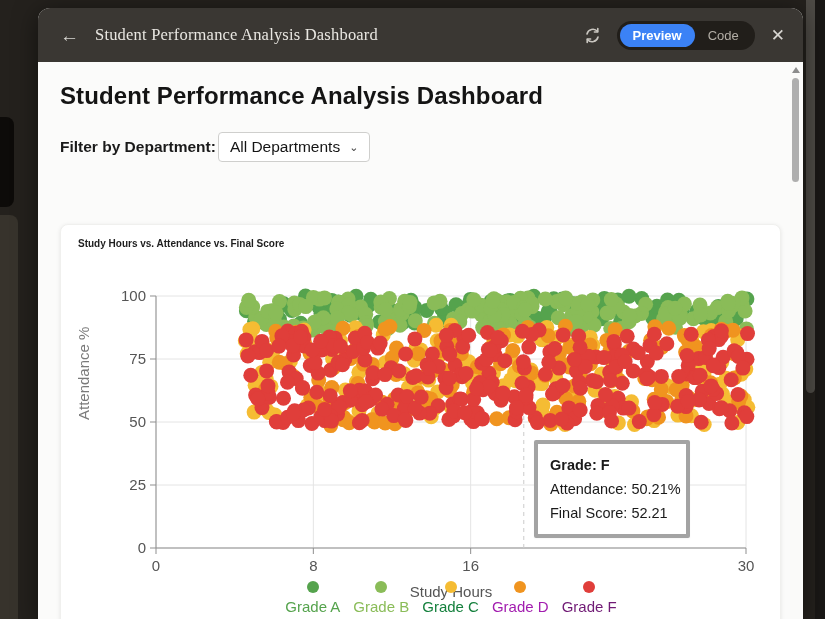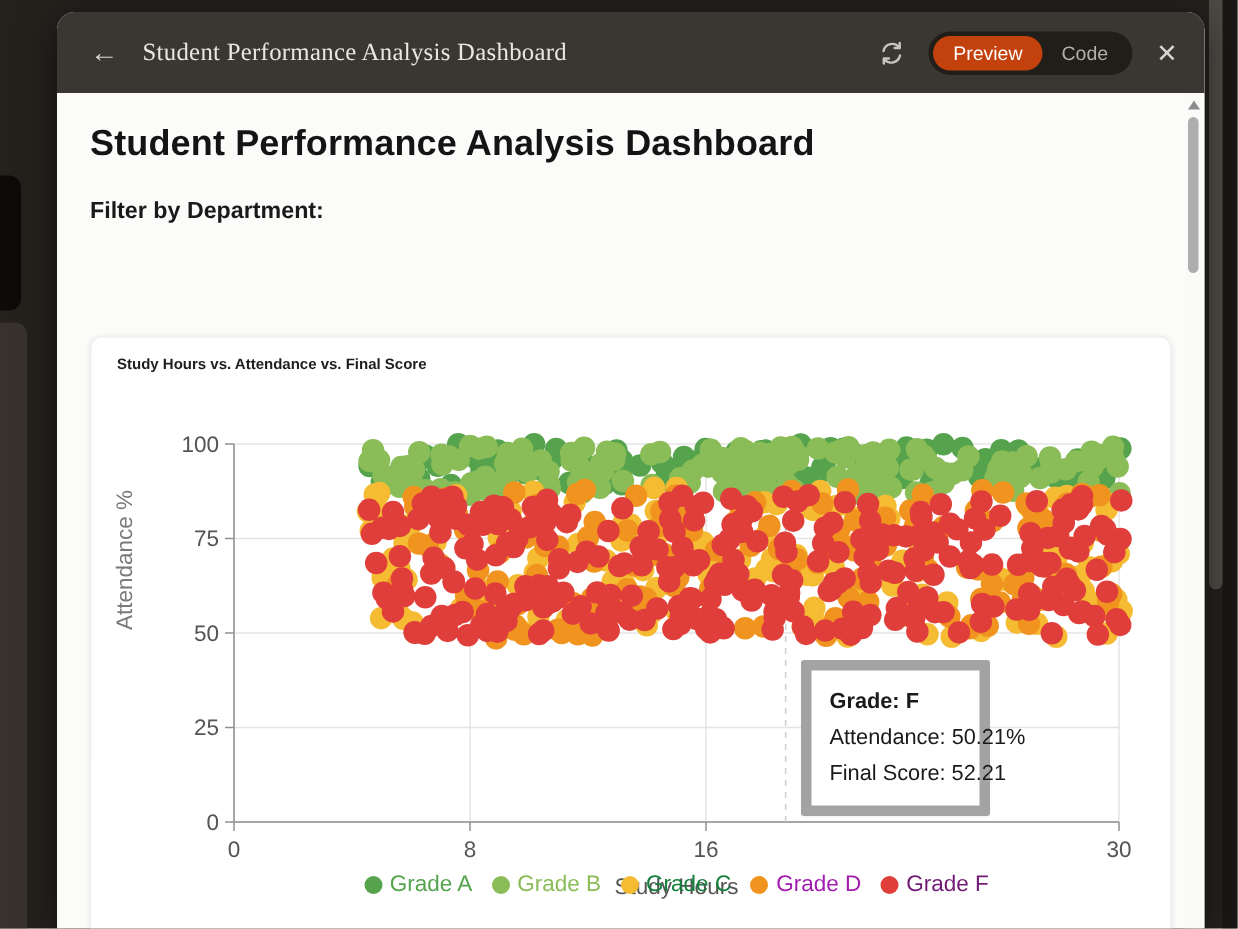--- a/index.html
+++ b/index.html
@@ -14,41 +14,41 @@
 
   
   .modal { position:absolute; left:38px; top:8px; width:765px; height:611px; border-radius:12px 12px 0 0; overflow:hidden; background:#fbfbfa; box-shadow:0 4px 24px rgba(0,0,0,.5); }
   .modal-header { height:54px; background:#3a3733; display:flex; align-items:center; padding:0 18px 0 22px; }
   .back-btn { color:#d8d6d2; font-size:19px; cursor:pointer; background:none; border:none; line-height:1; }
   .modal-title { color:#e9e7e2; font-family:"Liberation Serif", serif; font-size:16.5px; margin-left:16px; letter-spacing:.2px; white-space:nowrap; }
   .header-right { margin-left:auto; display:flex; align-items:center; gap:16px; }
   .refresh-btn { background:none; border:none; cursor:pointer; display:flex; align-items:center; }
   .toggle { background:#211e1a; border-radius:15px; display:flex; align-items:center; padding:3px; height:29px; }
   .toggle-seg { border:none; background:transparent; color:#b3aea6; font-size:13px; padding:4px 13px; border-radius:12px; cursor:pointer; font-family:"Liberation Sans", sans-serif; }
-  .toggle-seg.active { background:#c2410c; color:#ffffff; font-weight:400; }
+  .toggle-seg.active { background:#3b82f6; color:#ffffff; font-weight:700; }
   .close-btn { background:none; border:none; color:#d8d6d2; font-size:17px; cursor:pointer; line-height:1; }
 
   
   .modal-body { position:relative; width:765px; height:557px; background:#fbfbfa; }
   .page-heading { position:absolute; left:22px; top:20px; font-size:24px; font-weight:700; color:#141414; letter-spacing:.1px; }
   .filter-row { position:absolute; left:22px; top:70px; display:flex; align-items:center; gap:2px; }
   .filter-label { font-size:15.5px; font-weight:700; color:#1a1a1a; }
   .dropdown { display:flex; align-items:center; gap:9px; background:#fff; border:1px solid #cfcfcd; border-radius:4px; padding:5px 11px; font-size:15.5px; color:#141414; cursor:pointer; }
   .dropdown .chev { font-size:11px; color:#444; }
 
   .chart-card { position:absolute; left:22px; top:162px; width:721px; height:413px; background:#ffffff; border:1px solid #f0f0ee; border-radius:8px; box-shadow:0 1px 4px rgba(0,0,0,.09); }
   .chart-title { position:absolute; left:17px; top:13px; font-size:10px; font-weight:700; color:#1e1e1e; }
   #chart-svg { position:absolute; left:0; top:0; }
   .y-axis-label { position:absolute; left:14px; top:195px; transform:rotate(-90deg); transform-origin:left top; font-size:15px; color:#7a7a7a; white-space:nowrap; }
   .x-axis-label { position:absolute; left:95px; top:358px; width:590px; text-align:center; font-size:15px; color:#555; z-index:1; }
   .legend { position:absolute; left:95px; top:356px; width:590px; display:flex; justify-content:center; gap:13px; z-index:2; }
-  .legend-item { display:flex; align-items:center; gap:5px; font-size:15px; }
+  .legend-item { display:flex; align-items:center; gap:5px; font-size:15px;flex-direction:column; }
   .legend-dot { width:12px; height:12px; border-radius:50%; display:inline-block; }
 
-  .tooltip { position:absolute; left:473px; top:215px; width:126px; background:#ffffff; border:7px solid #a3a3a3; border-radius:2px; padding:9px 12px; z-index:3; box-shadow:0 1px 2px rgba(0,0,0,.04); }
+  .tooltip { position:absolute; left:473px; top:215px; width:156px; background:#ffffff; border:4px solid #a3a3a3; border-radius:2px; padding:9px 12px; z-index:3; box-shadow:0 1px 2px rgba(0,0,0,.04); }
   .tooltip div { font-size:14.5px; color:#1a1a1a; line-height:24px; white-space:nowrap; }
   .tooltip .tt-grade { font-weight:700; }
 
   
   .inner-scroll { position:absolute; right:2px; top:0; width:11px; height:557px; background:#fafaf9; }
   .inner-scroll .arrow-up { position:absolute; top:5px; left:2px; width:0; height:0; border-left:4px solid transparent; border-right:4px solid transparent; border-bottom:6px solid #8c8c8c; }
   .inner-scroll .thumb { position:absolute; top:16px; left:2px; width:7px; height:104px; background:#aeaeae; border-radius:4px; }
 </style>
 </head>
 <body>
@@ -77,20 +77,24 @@
       </div>
       <button class="close-btn">✕</button>
     </div>
   </div>
 
   <div class="modal-body">
     <h1 class="page-heading">Student Performance Analysis Dashboard</h1>
 
     <div class="filter-row">
       <span class="filter-label">Filter by Department:</span>
+      <div class="dropdown">
+        <span>All Departments</span>
+        <span class="chev">⌄</span>
+      </div>
     </div>
 
     <div class="chart-card">
       <div class="chart-title">Study Hours vs. Attendance vs. Final Score</div>
       <svg id="chart-svg" width="721" height="413" viewBox="0 0 721 413">
           <line x1="95" x2="685" y1="323" y2="323" stroke="#e4e4e4"></line>
           <line x1="95" x2="685" y1="260" y2="260" stroke="#e4e4e4"></line>
           <line x1="95" x2="685" y1="197" y2="197" stroke="#e4e4e4"></line>
           <line x1="95" x2="685" y1="134" y2="134" stroke="#e4e4e4"></line>
           <line x1="95" x2="685" y1="71" y2="71" stroke="#e4e4e4"></line>

